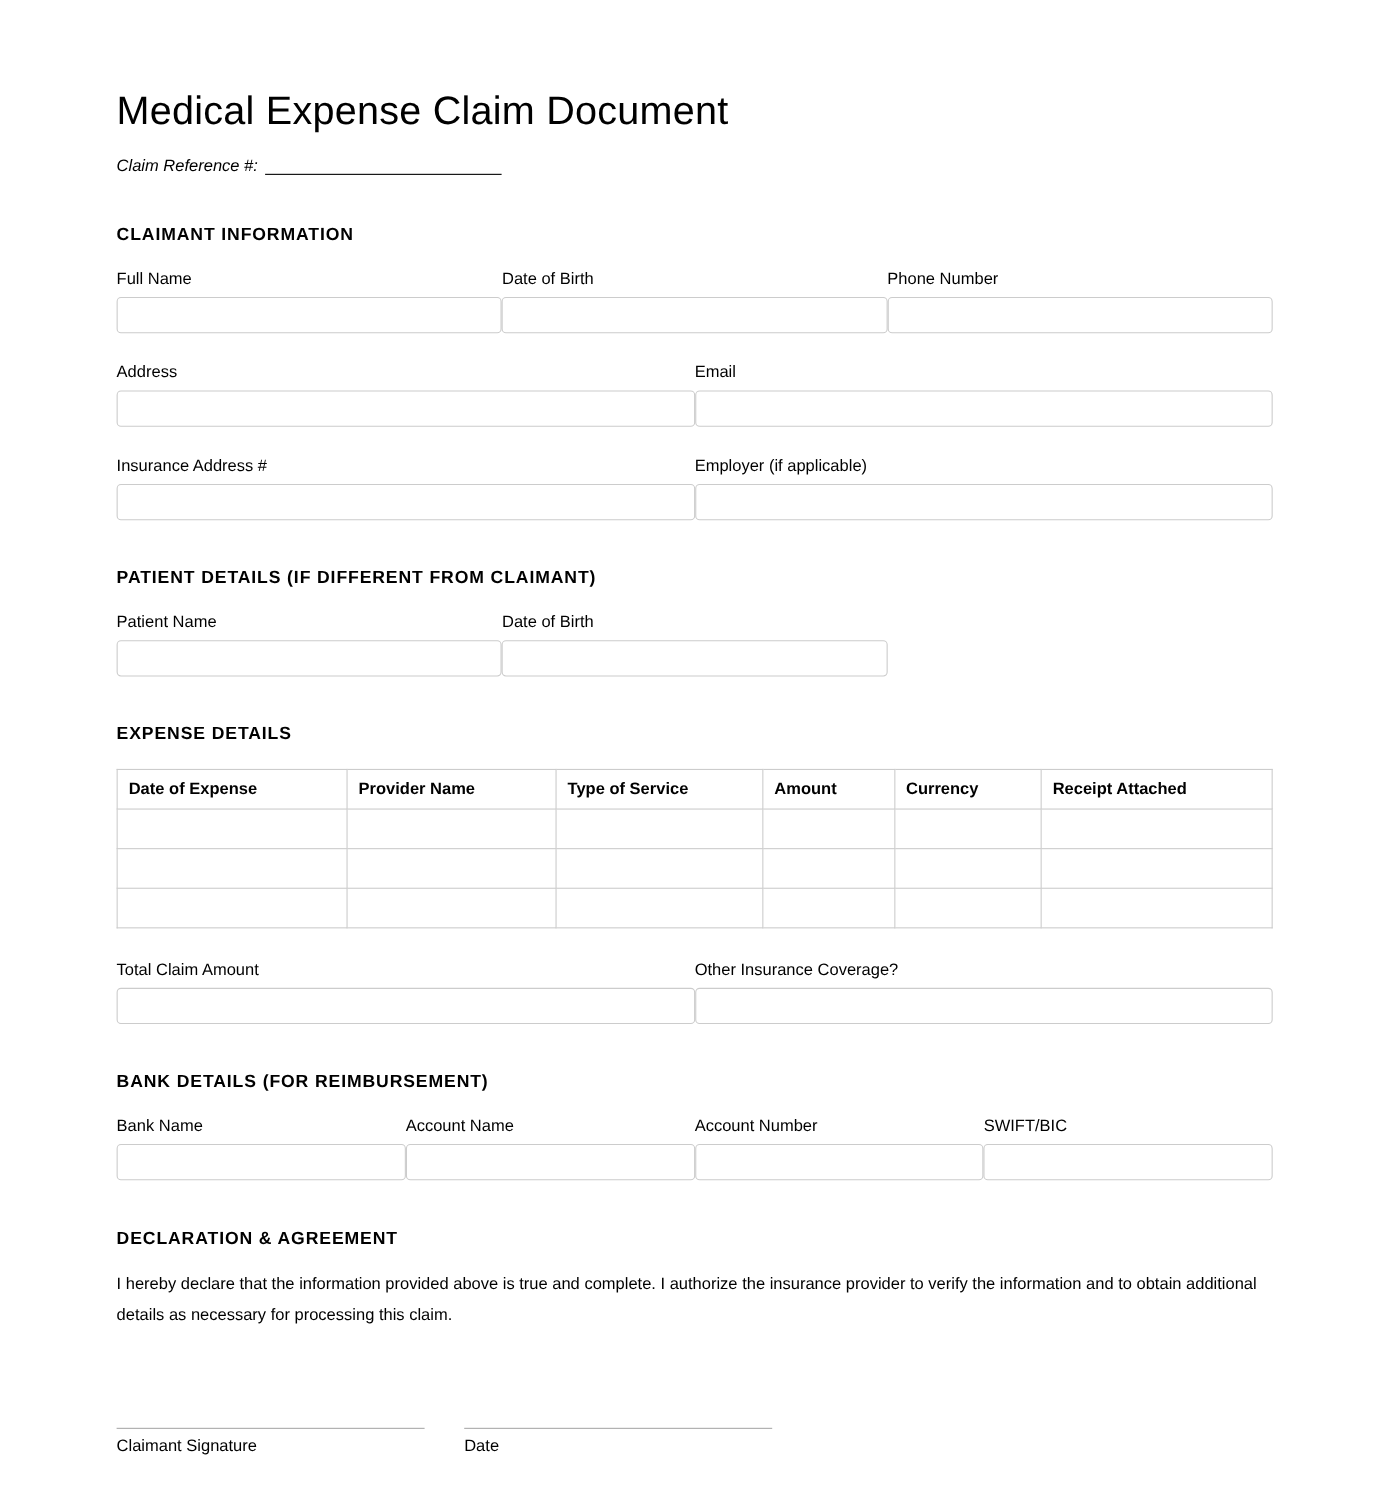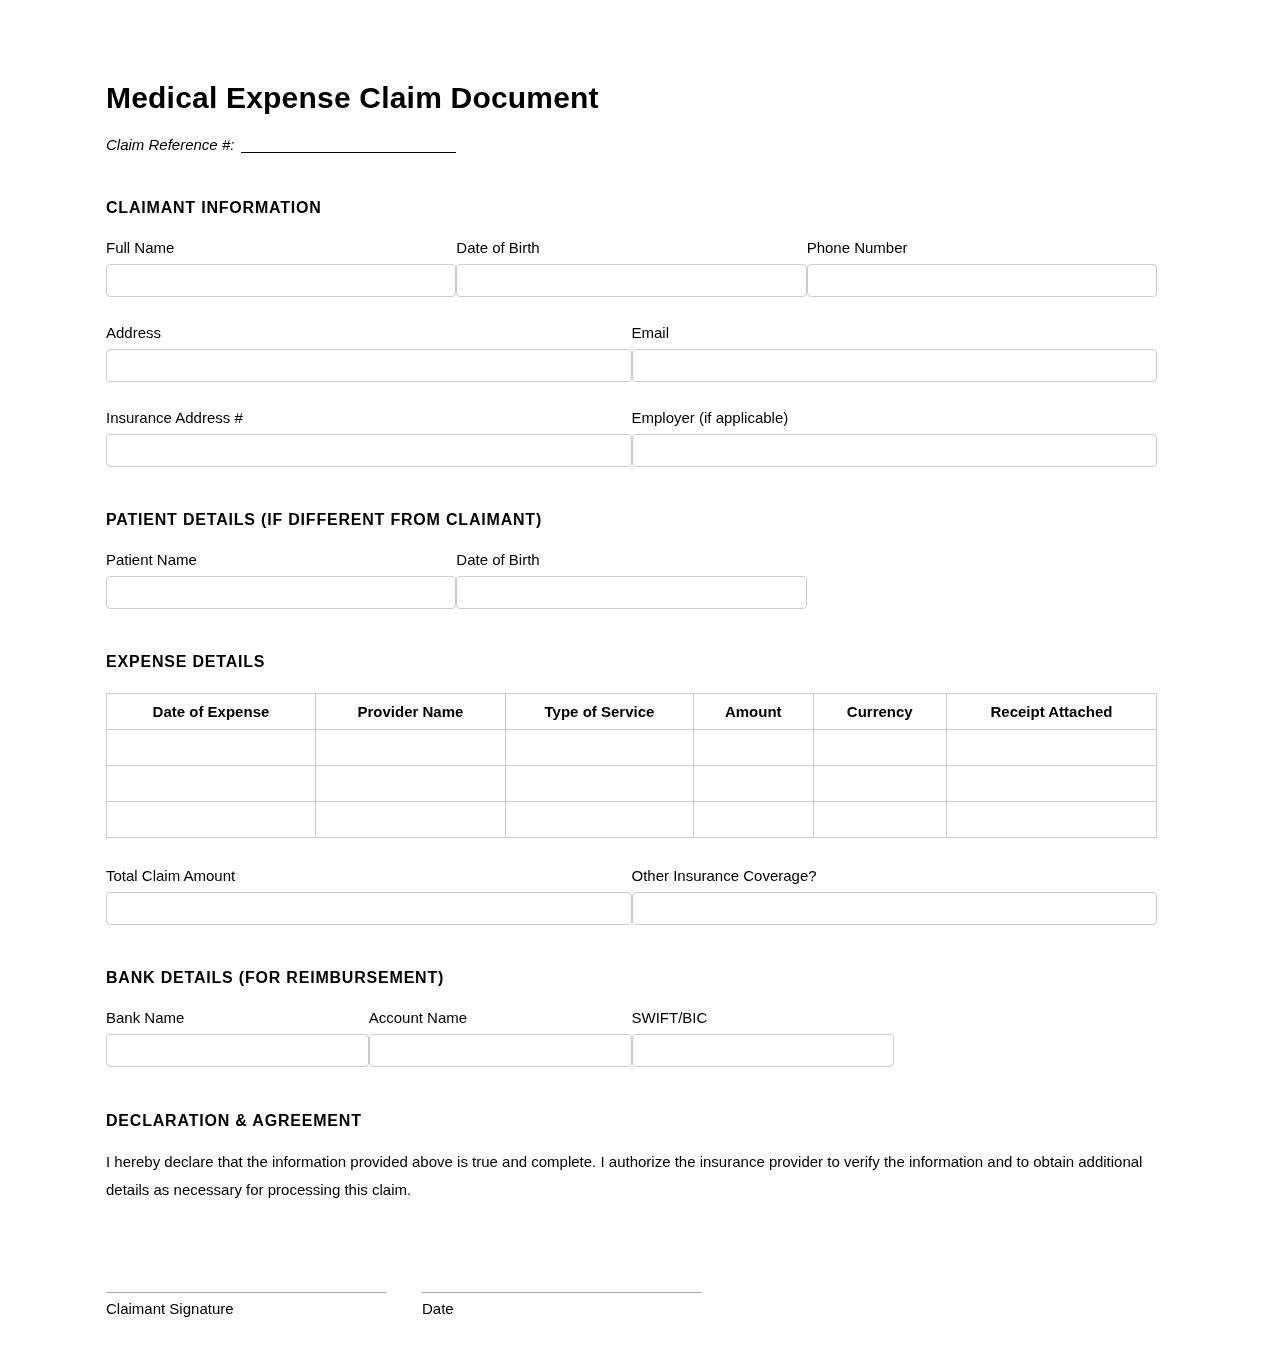--- a/index.html
+++ b/index.html
@@ -11,22 +11,22 @@
     color: #000000;
     position: relative;
   }
   .page {
     width: 1051px;
     margin-left: 106px;
     padding-top: 82px;
     padding-bottom: 100px;
   }
   .doc-title {
-    font-size: 30px;
-    font-weight: 700;
+    font-size: 36px;
+    font-weight: 400;
     line-height: 1.05;
     letter-spacing: 0.2px;
   }
   .claim-ref-row {
     margin-top: 22px;
     font-size: 15px;
     display: flex;
     align-items: flex-end;
     font-style: italic;
   }
@@ -72,21 +72,21 @@
   table.expense-table {
     width: 100%;
     border-collapse: collapse;
     margin-top: 22px;
     table-layout: fixed;
   }
   table.expense-table th,
   table.expense-table td {
     border: 1px solid #cccccc;
     font-size: 15px;
-    text-align: center;
+    text-align: left;
     vertical-align: middle;
     padding: 8px 10px;
   }
   table.expense-table th {
     font-weight: 700;
     height: 36px;
     background: #ffffff;
   }
   table.expense-table td {
     height: 36px;
@@ -243,20 +243,24 @@
   <div class="field-grid cols-4">
     <div>
       <label class="field-label">Bank Name</label>
       <input type="text" class="text-input" style="">
     </div>
     <div>
       <label class="field-label">Account Name</label>
       <input type="text" class="text-input" style="">
     </div>
     <div>
+      <label class="field-label">Account Number</label>
+      <input type="text" class="text-input" style="">
+    </div>
+    <div>
       <label class="field-label">SWIFT/BIC</label>
       <input type="text" class="text-input" style="">
     </div>
   </div>
 
   <h2 class="section-heading" style="margin-top:45px">DECLARATION &amp; AGREEMENT</h2>
   <p class="declaration-text">I hereby declare that the information provided above is true and complete. I authorize the insurance provider to verify the information and to obtain additional details as necessary for processing this claim.</p>
 
   <div class="signature-row">
     <div class="signature-block">

